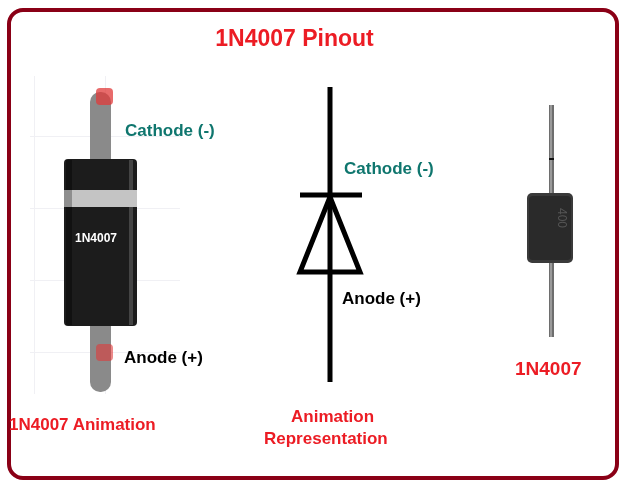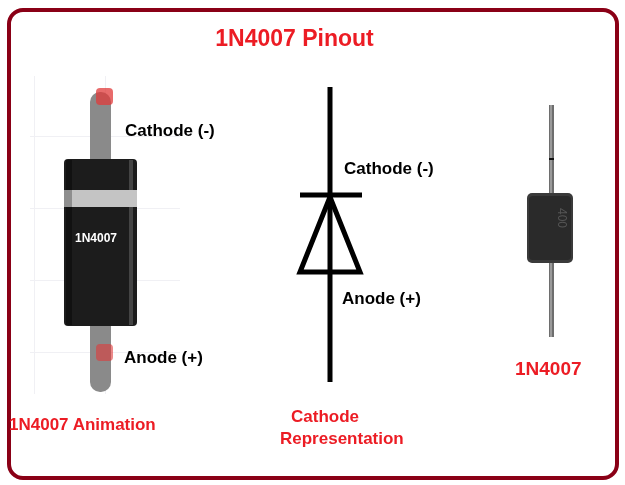--- a/index.html
+++ b/index.html
@@ -1,20 +1,20 @@
 <!DOCTYPE html>
 <html><head>
 <meta charset="utf-8">
 <style>
   html,body{margin:0;padding:0;background:#fff;}
   body{width:625px;height:485px;position:relative;overflow:hidden;font-family:"Liberation Sans",sans-serif;}
   .frame{position:absolute;left:7px;top:8px;width:604px;height:464px;border:4px solid #8a0016;border-radius:16px;background:#fff;}
   .title{position:absolute;left:0;width:589px;top:25px;text-align:center;font-weight:bold;font-size:23px;color:#ec1c24;}
   .lbl{position:absolute;font-weight:bold;font-size:17px;white-space:nowrap;}
-  .green{color:#000000;}
+  .green{color:#0f766e;}
   .maroon{color:#000000;}
   .red{color:#ec1c24;}
   .grid{position:absolute;background:#f0f0f4;}
   svg{position:absolute;left:0;top:0;}
 </style>
 </head>
 <body>
 
 <div class="frame"></div>
 
@@ -56,16 +56,16 @@
   </g>
 </svg>
 
 <div class="lbl" style="left:75px;top:231px;font-size:12px;color:#fff;">1N4007</div>
 <div class="lbl green" style="left:125px;top:121px;">Cathode (-)</div>
 <div class="lbl maroon" style="left:124px;top:348px;">Anode (+)</div>
 <div class="lbl red" style="left:9px;top:415px;">1N4007 Animation</div>
 
 <div class="lbl green" style="left:344px;top:159px;">Cathode (-)</div>
 <div class="lbl maroon" style="left:342px;top:289px;">Anode (+)</div>
-<div class="lbl red" style="left:291px;top:407px;">Cathode</div>
-<div class="lbl red" style="left:280px;top:429px;">Representation</div>
+<div class="lbl red" style="left:291px;top:407px;">Animation</div>
+<div class="lbl red" style="left:264px;top:429px;">Representation</div>
 
 <div class="lbl red" style="left:515px;top:358px;font-size:19px;">1N4007</div>
 
 </body></html>

